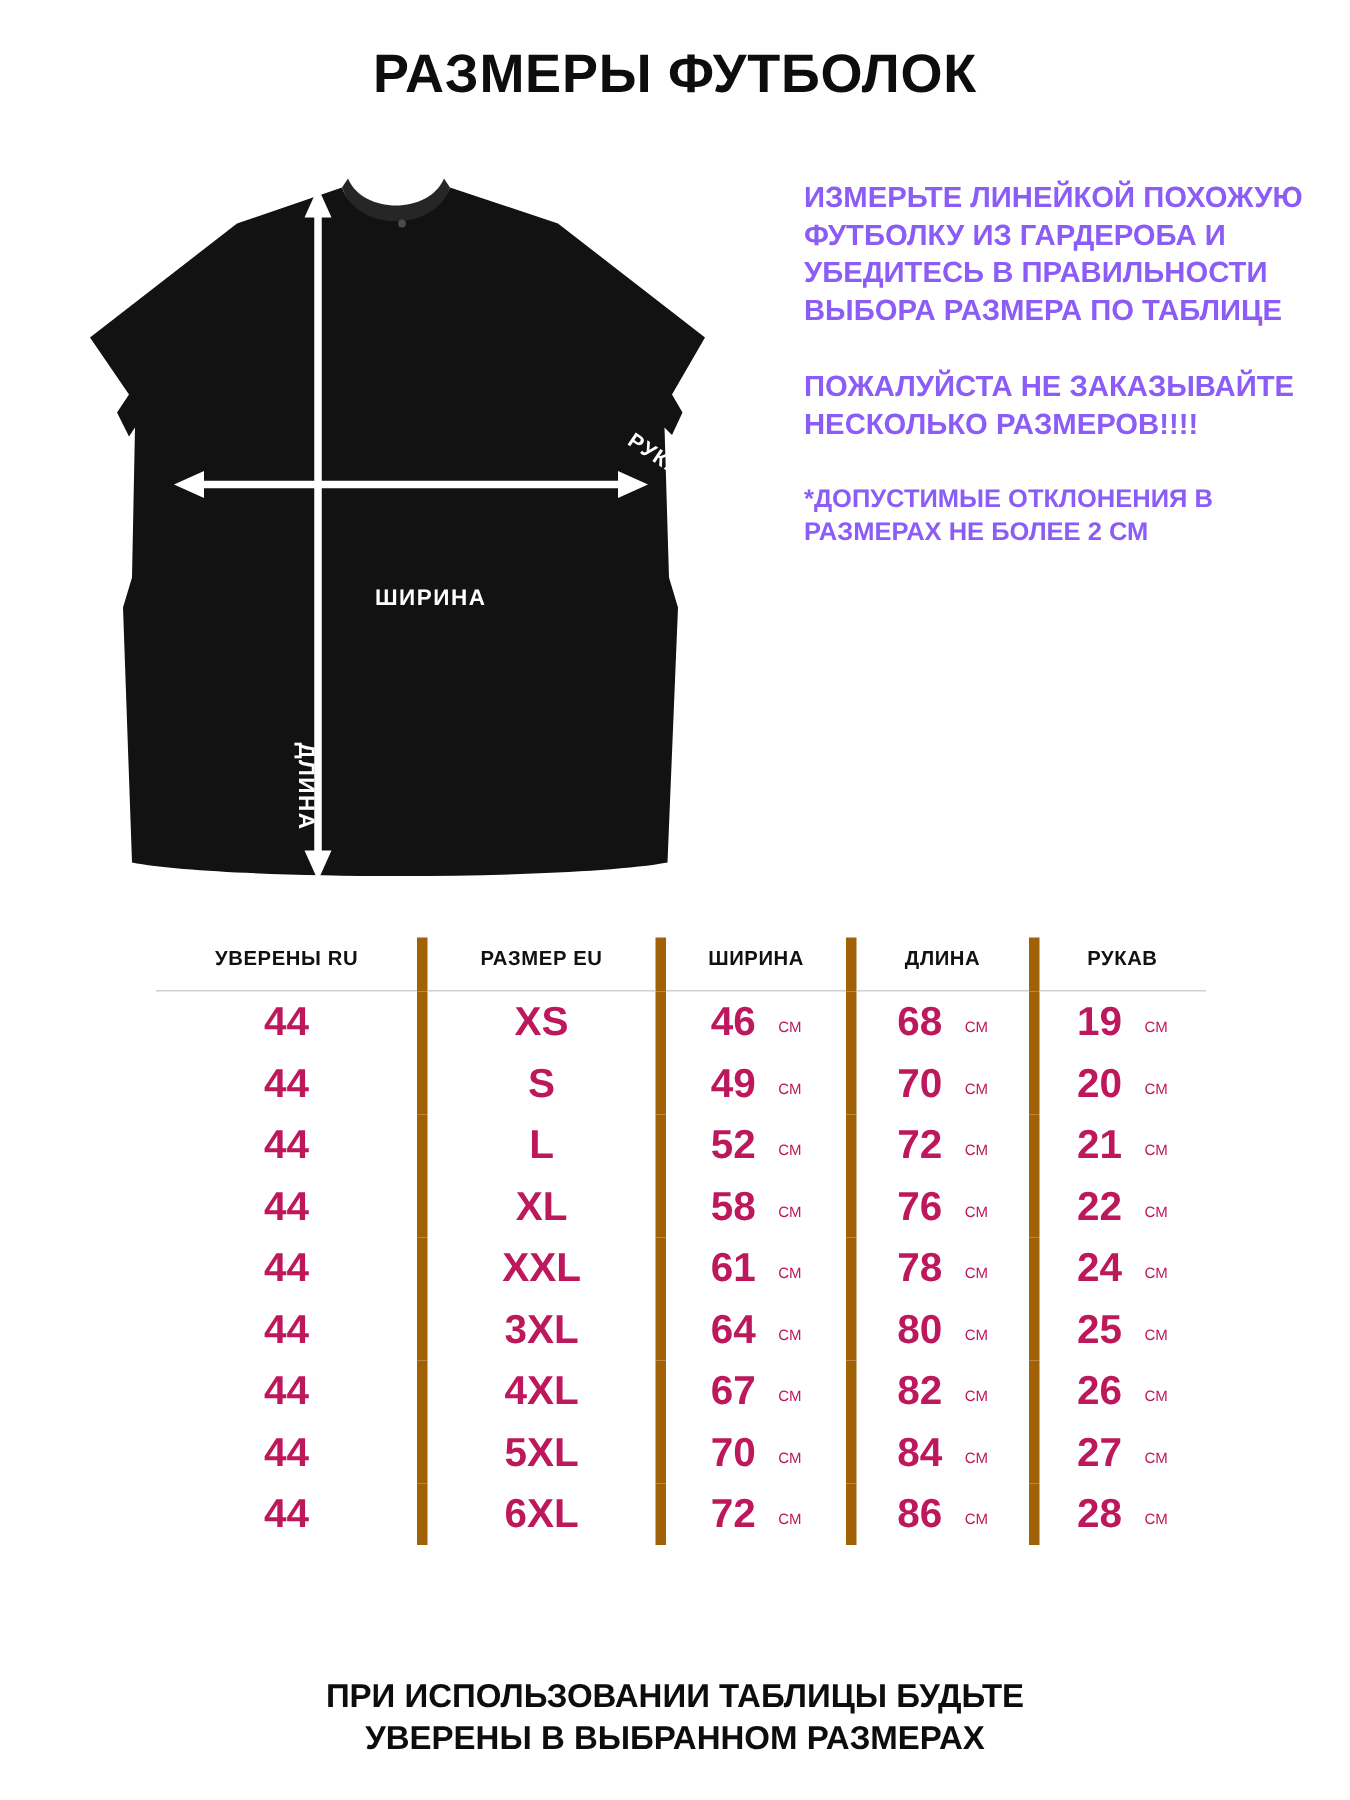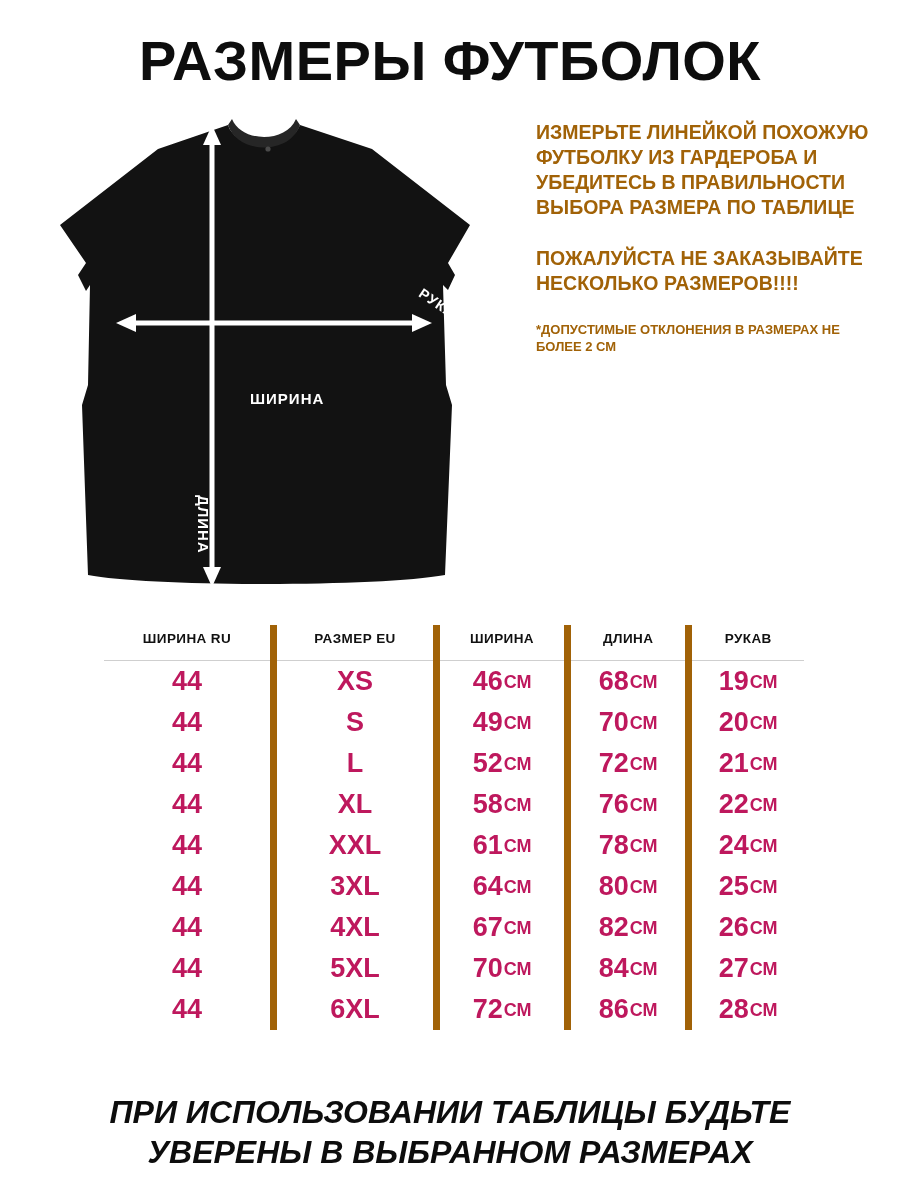--- a/index.html
+++ b/index.html
@@ -8,21 +8,21 @@
     background:#ffffff;
     font-family:"Liberation Sans", sans-serif;
     color:#111111;
     overflow:hidden;
   }
   .page { position:relative; width:900px; height:1200px; }
 
   
   .title {
     text-align:center;
-    font-size:56px;
+    font-size:36px;
     font-weight:bold;
     letter-spacing:0.5px;
     padding-top:28px;
     color:#0d0d0d;
   }
 
   
   .illus {
     position:absolute;
     left:0; top:105px;
@@ -53,26 +53,26 @@
   
   .notes {
     position:absolute;
     left:536px; top:120px;
     width:350px;
   }
   .notes p {
     font-weight:bold;
     font-size:19.5px;
     line-height:1.28;
-    color:#a16207;
+    color:#8b5cf6;
     text-transform:uppercase;
   }
   .notes .gap { height:26px; }
   .notes .small {
-    font-size:13px;
+    font-size:17px;
     line-height:1.3;
   }
 
   
   .table-wrap {
     position:absolute;
     left:104px; top:625px;
     width:700px;
   }
   table { border-collapse:collapse; width:100%; }
@@ -86,40 +86,39 @@
   }
   tbody td {
     text-align:center;
     padding:5px 0;
     font-size:27px;
     font-weight:bold;
     color:#be185d;
     white-space:nowrap;
   }
   tbody td .unit {
-    font-size:18px;
-    font-weight:bold;
-    margin-left:1px;
+    font-size:10px;
+    font-weight:normal;
+    margin-left:15px;
     vertical-align:2px;
   }
   
   thead th + th, tbody td + td { border-left:7px solid #a16207; }
   thead th { border-bottom:0; }
   .hdr-row { border-bottom:1px solid #cfcfcf; }
 
   
   .footer {
     position:absolute;
     left:0; right:0; bottom:28px;
     text-align:center;
-    font-size:32px;
+    font-size:22px;
     font-weight:bold;
     line-height:1.25;
     color:#0d0d0d;
-    font-style:italic;
   }
 </style>
 </head>
 <body>
 
 <div class="page">
 
   <h1 class="title">РАЗМЕРЫ ФУТБОЛОК</h1>
 
   <div class="illus">
@@ -174,21 +173,21 @@
     <div class="gap"></div>
     <p>ПОЖАЛУЙСТА НЕ ЗАКАЗЫВАЙТЕ НЕСКОЛЬКО РАЗМЕРОВ!!!!</p>
     <div class="gap"></div>
     <p class="small">*ДОПУСТИМЫЕ ОТКЛОНЕНИЯ В РАЗМЕРАХ НЕ БОЛЕЕ 2 СМ</p>
   </div>
 
   <div class="table-wrap">
     <table>
       <thead>
         <tr class="hdr-row">
-          <th>ШИРИНА RU</th>
+          <th>УВЕРЕНЫ RU</th>
           <th>РАЗМЕР EU</th>
           <th>ШИРИНА</th>
           <th>ДЛИНА</th>
           <th>РУКАВ</th>
         </tr>
       </thead>
       <tbody id="table-body">
           <tr>
             <td>44</td>
             <td>XS</td>

